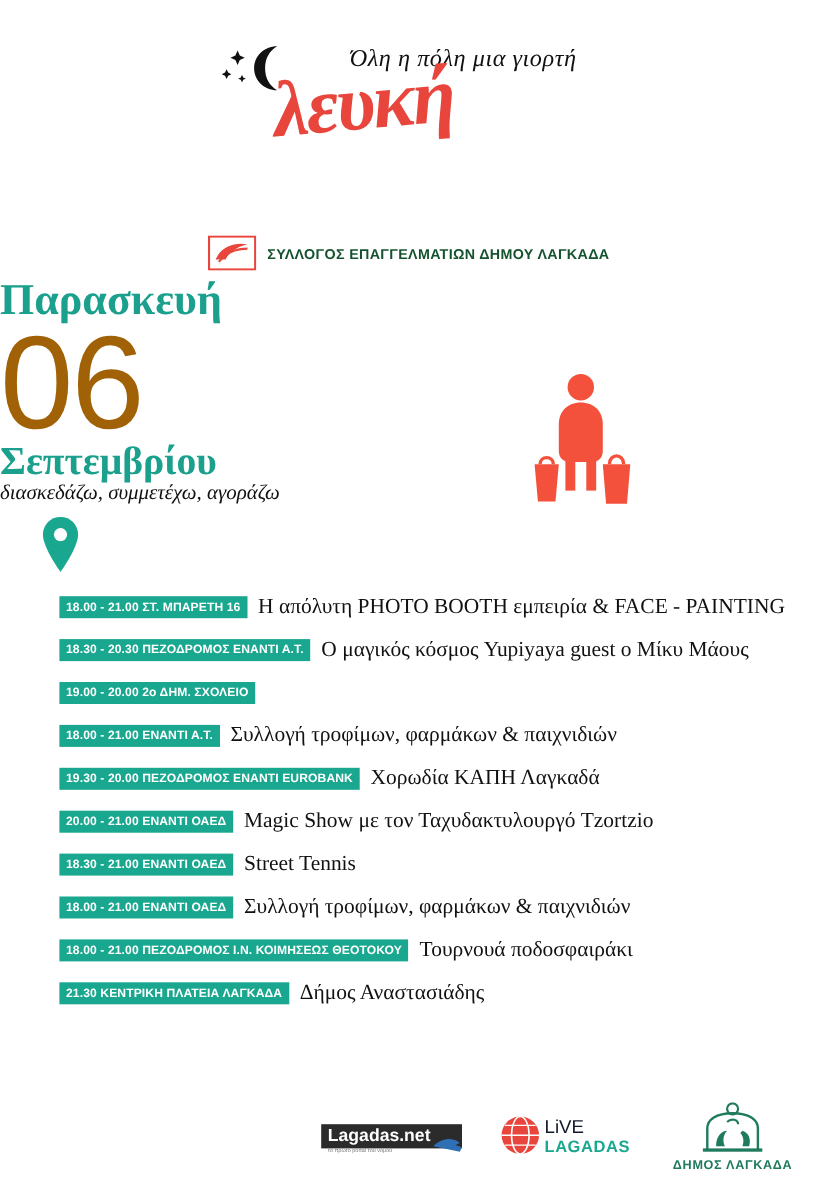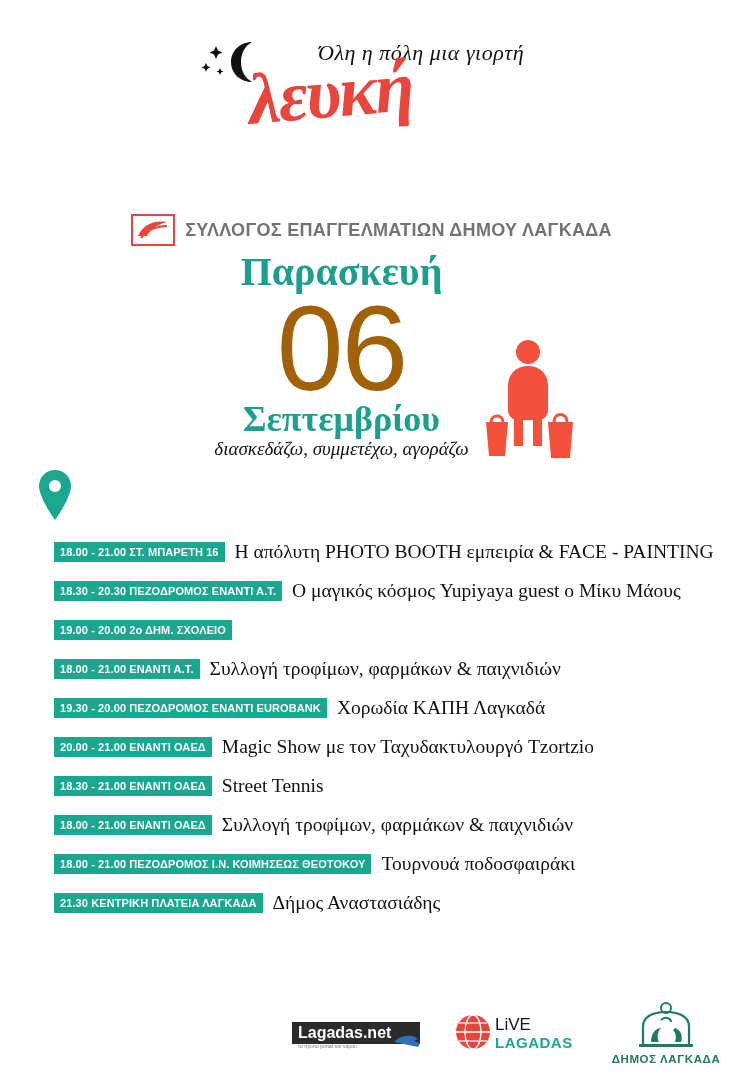--- a/index.html
+++ b/index.html
@@ -85,33 +85,32 @@
     gap: 10px;
   }
   .assoc-logo {
     width: 44px;
     height: 32px;
     position: relative;
   }
   .assoc-text {
     font-family: "Liberation Sans", sans-serif;
     font-weight: bold;
-    font-size: 18px;
+    font-size: 13px;
     letter-spacing: 0.3px;
-    color: #737373;
+    color: #14532d;
     white-space: nowrap;
   }
 
   
   .date-block {
     position: absolute;
     left: 0;
     top: 250px;
     width: 683px;
-    text-align: center;
   }
   .date-weekday {
     font-family: "Liberation Serif", serif;
     font-size: 40px;
     font-weight: bold;
     color: #1aa08c;
     line-height: 44px;
   }
   .date-number {
     font-family: "Liberation Sans", sans-serif;

